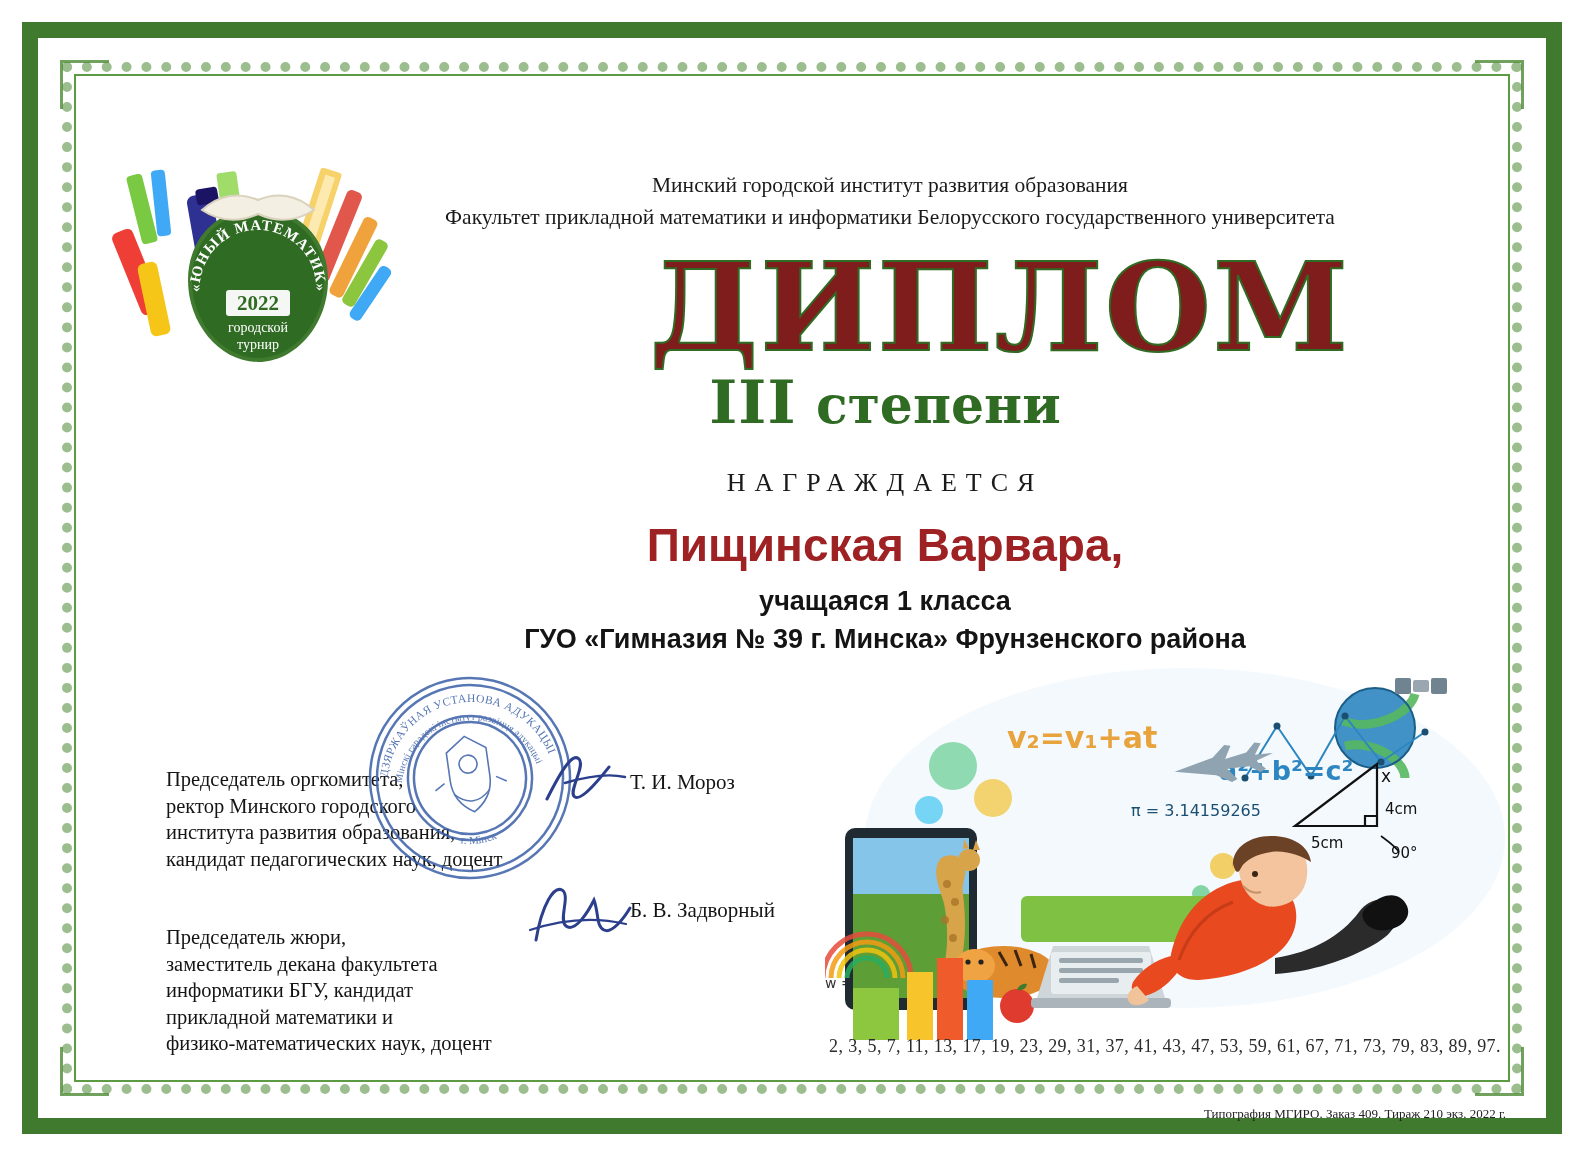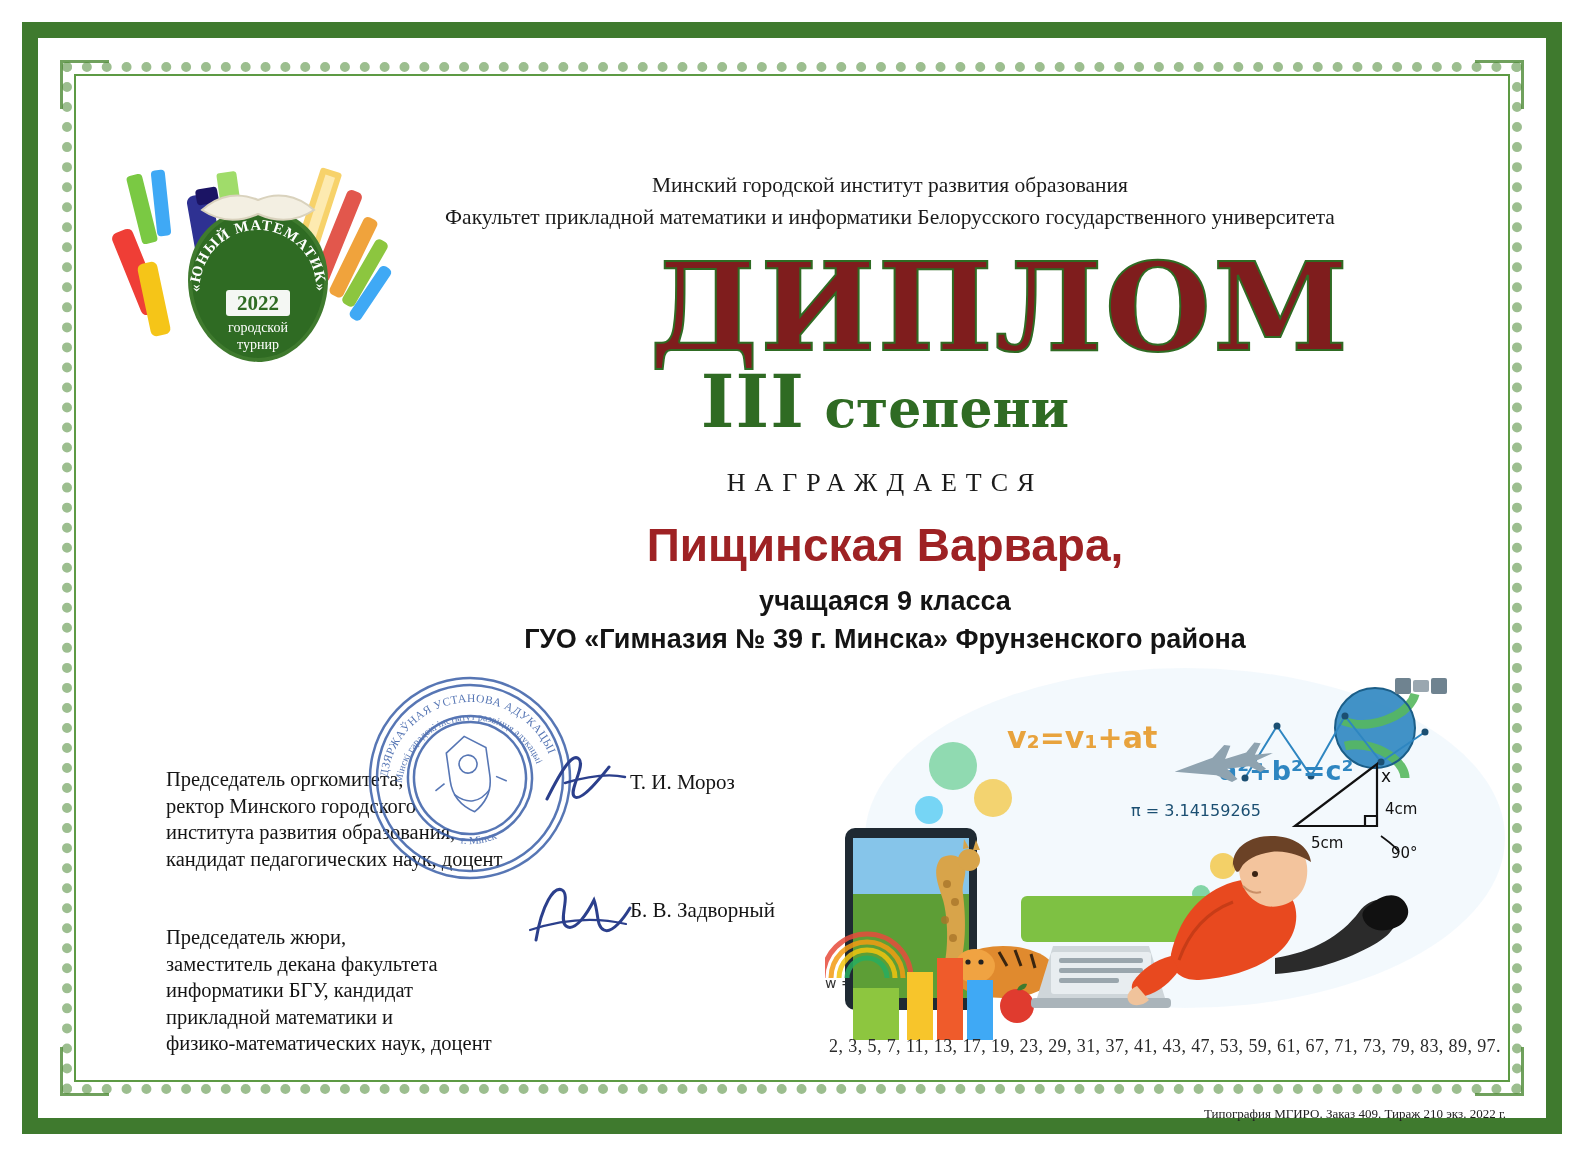--- a/index.html
+++ b/index.html
@@ -93,21 +93,21 @@
     -webkit-text-stroke:2px #2f6b23;
   }
   .degree{
     margin-top:6px;
     font-family:"DejaVu Serif", serif;
     font-weight:bold;
     font-size:56px;
     line-height:60px;
     color:#2f6b23;
   }
-  .degree .num{font-size:72px;letter-spacing:1px;}
+  .degree .num{font-size:60px;letter-spacing:1px;}
   .degree .word{font-size:52px;margin-top:42px;}
 
   .awarded{
     position:absolute;
     left:330px;top:380px;width:930px;
     text-align:center;
     font-family:"Liberation Serif", serif;
     font-size:26px;
     letter-spacing:9px;
     color:#1a1a1a;
@@ -264,21 +264,21 @@
     <div class="title-block">
       <div class="diploma-word">ДИПЛОМ</div>
       <div class="degree">
         <span class="num">III</span>
         <span class="word">степени</span>
       </div>
     </div>
 
     <div class="awarded">НАГРАЖДАЕТСЯ</div>
     <div class="recipient">Пищинская Варвара,</div>
-    <div class="grade">учащаяся 9 класса</div>
+    <div class="grade">учащаяся 1 класса</div>
     <div class="school">ГУО «Гимназия № 39 г. Минска» Фрунзенского района</div>
 
     <div class="sig sig1">
       <div>Председатель оргкомитета,</div>
       <div>ректор Минского городского</div>
       <div>института развития образования,</div>
       <div>кандидат педагогических наук, доцент</div>
     </div>
     <div class="sig-name name1">Т. И. Мороз</div>
 

